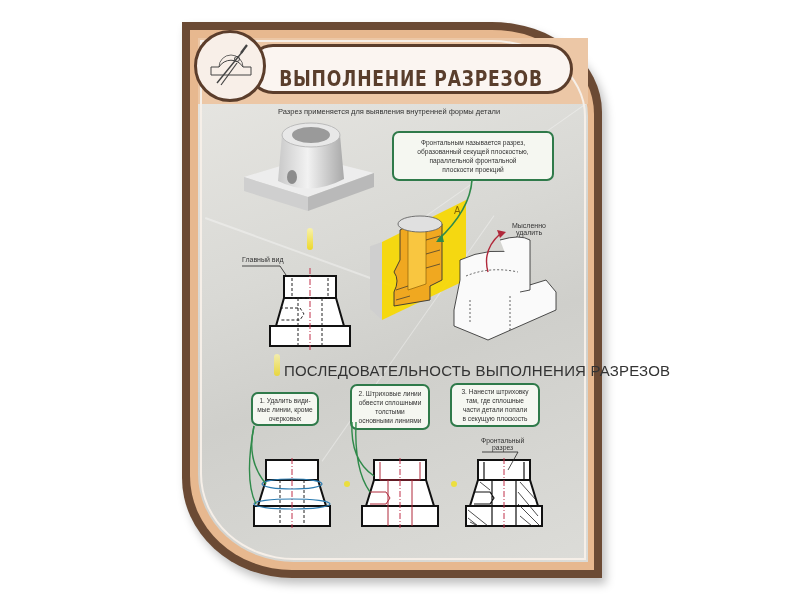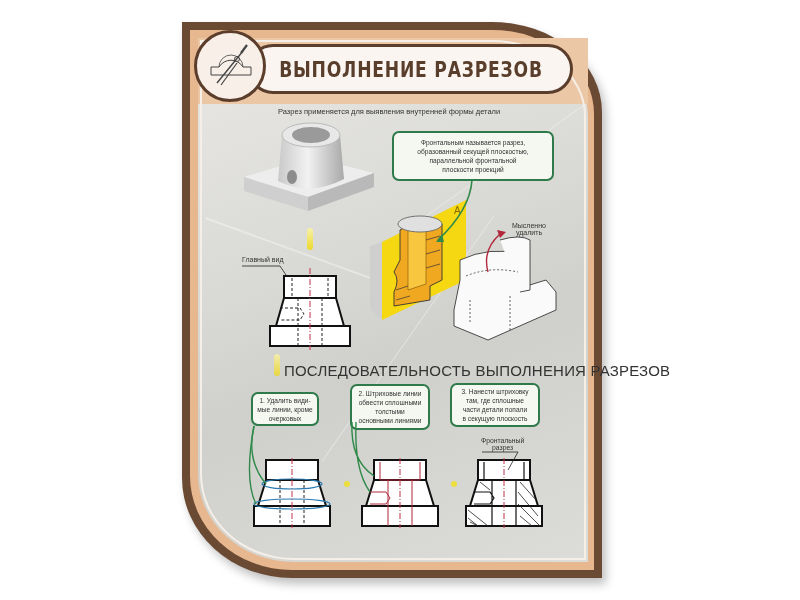--- a/index.html
+++ b/index.html
@@ -19,21 +19,21 @@
     overflow:hidden; }
   .inner-white-edge { left:200px; top:40px; width:382px; height:516px;
     border:2px solid #f6efe8; border-radius:0 94px 0 94px / 0 76px 0 86px; }
   .header-band { left:198px; top:38px; width:390px; height:66px; background:#ecc7a6; }
   
   .bp { background:rgba(255,255,255,0.35); }
 
   
   .title-pill { left:248px; top:44px; width:325px; height:50px; background:#fbf5f1;
     border:3px solid #5b3d2b; border-radius:26px; box-sizing:border-box;
-    display:flex; align-items:center; justify-content:center; }
+    display:flex; align-items:flex-end; justify-content:center; }
   .title-text { font-family:"DejaVu Sans", sans-serif; font-weight:bold; font-size:22px;
     color:#5a3e2c; letter-spacing:1px; transform:scaleX(0.78); white-space:nowrap; }
 
   
   .logo { left:194px; top:30px; width:72px; height:72px; border-radius:50%;
     background:#f8efe8; border:3px solid #5b3d2b; box-sizing:border-box; }
 
   .intro { left:262px; top:107px; font-size:7.5px; color:#333; white-space:nowrap;padding-left:16px; }
 
   

